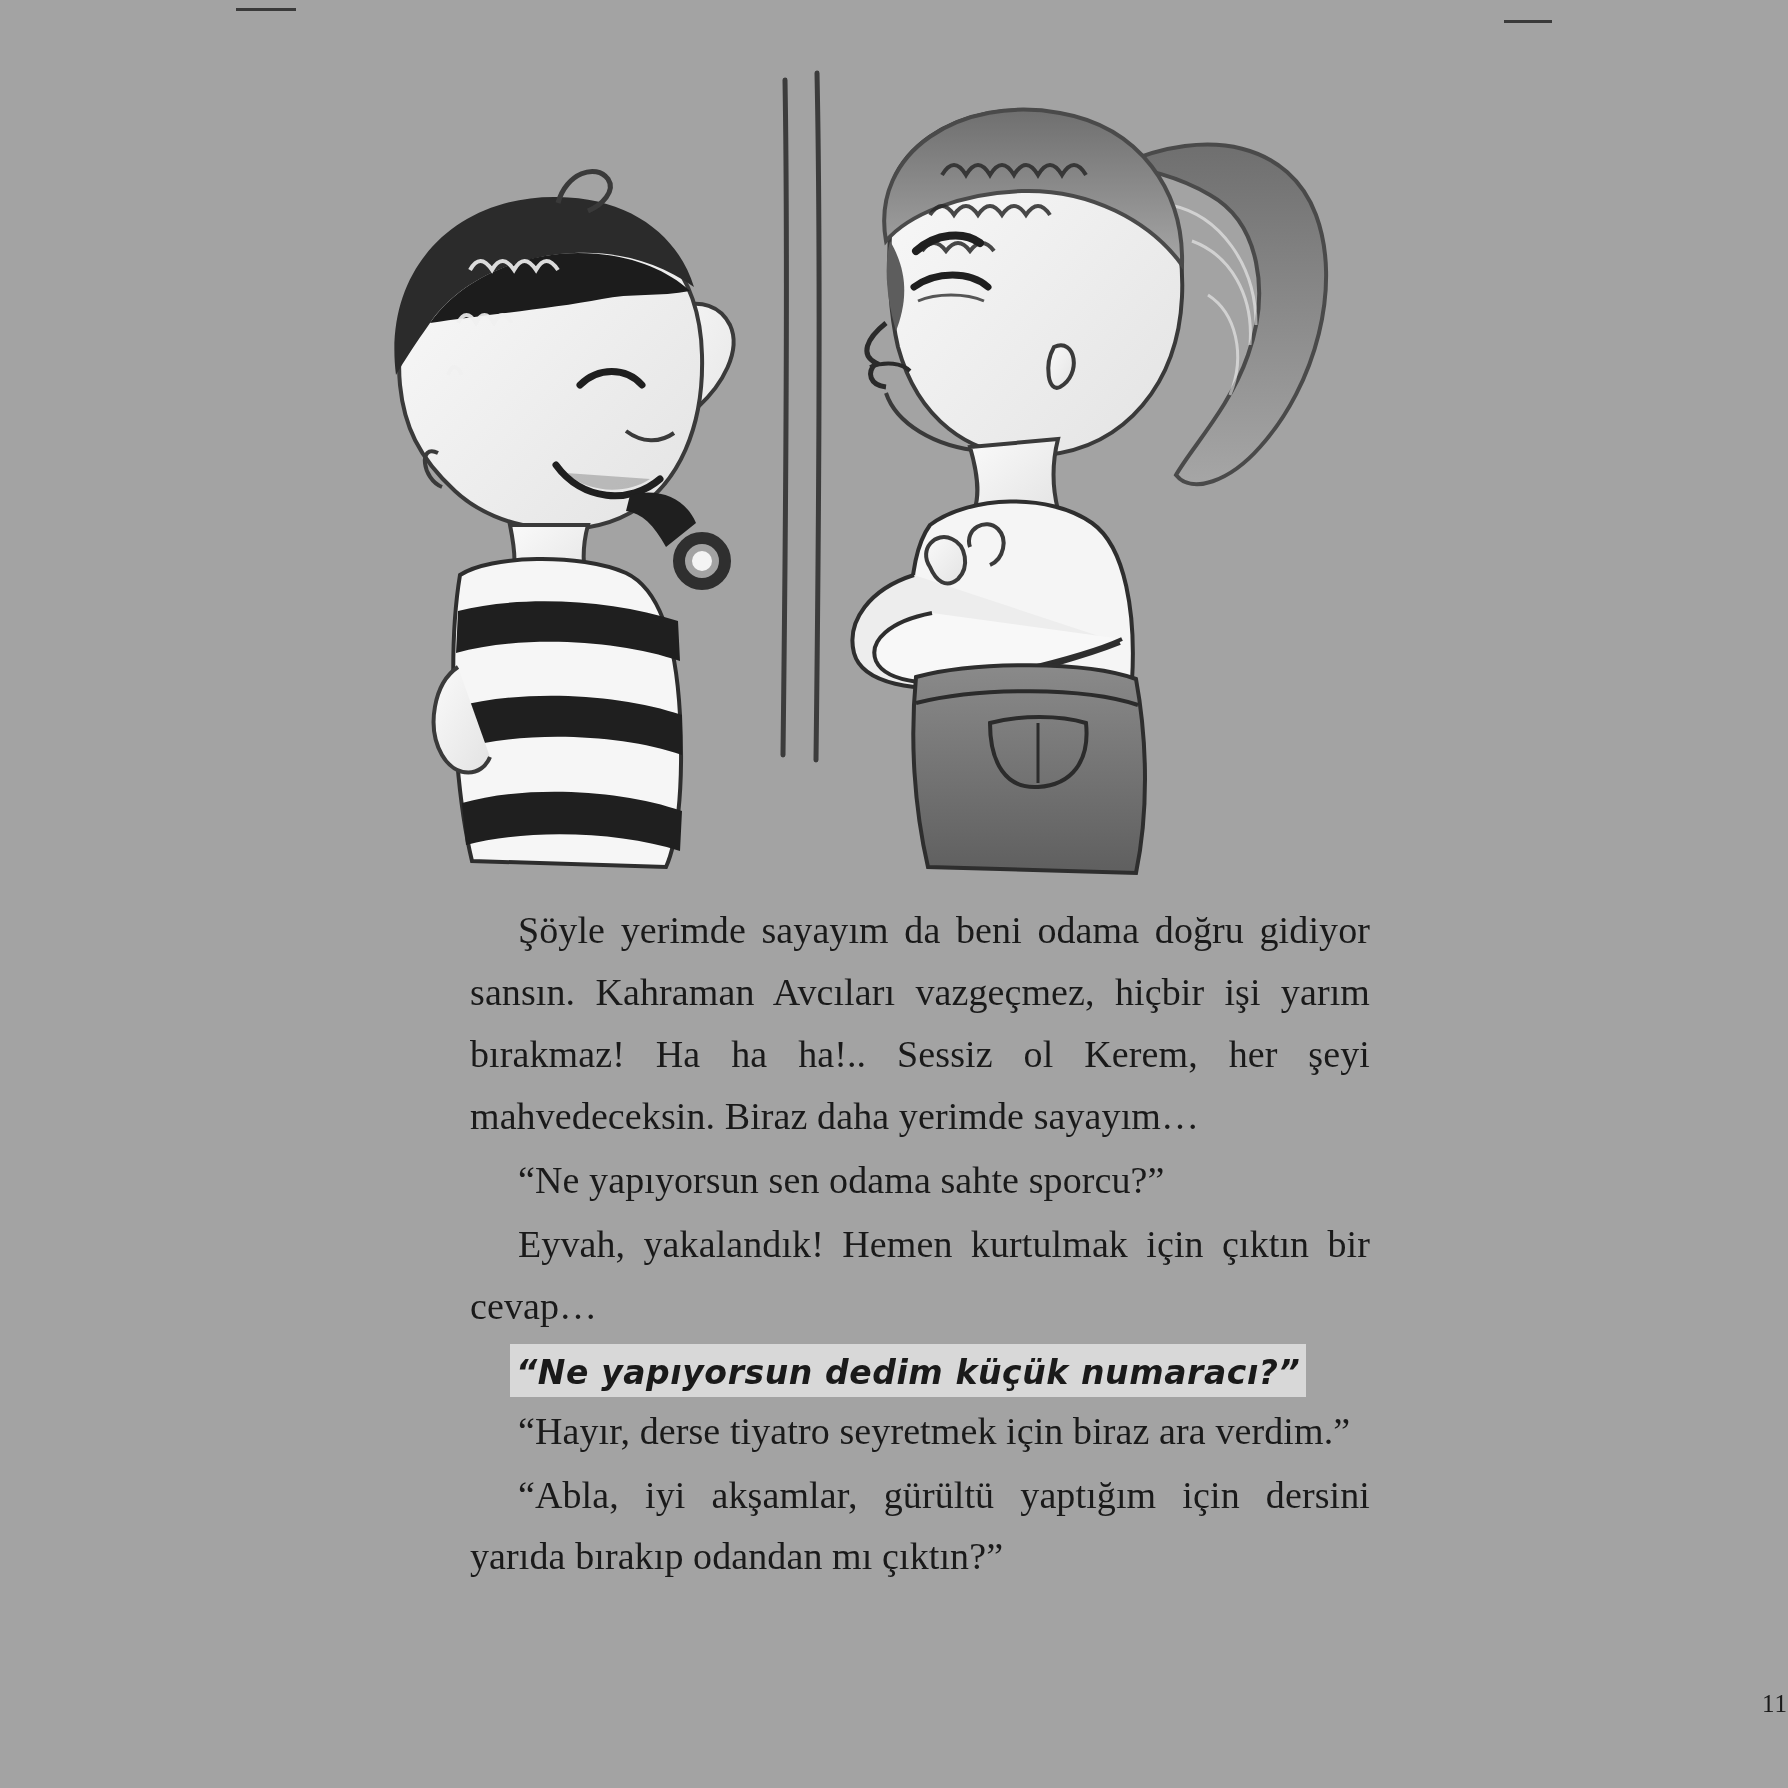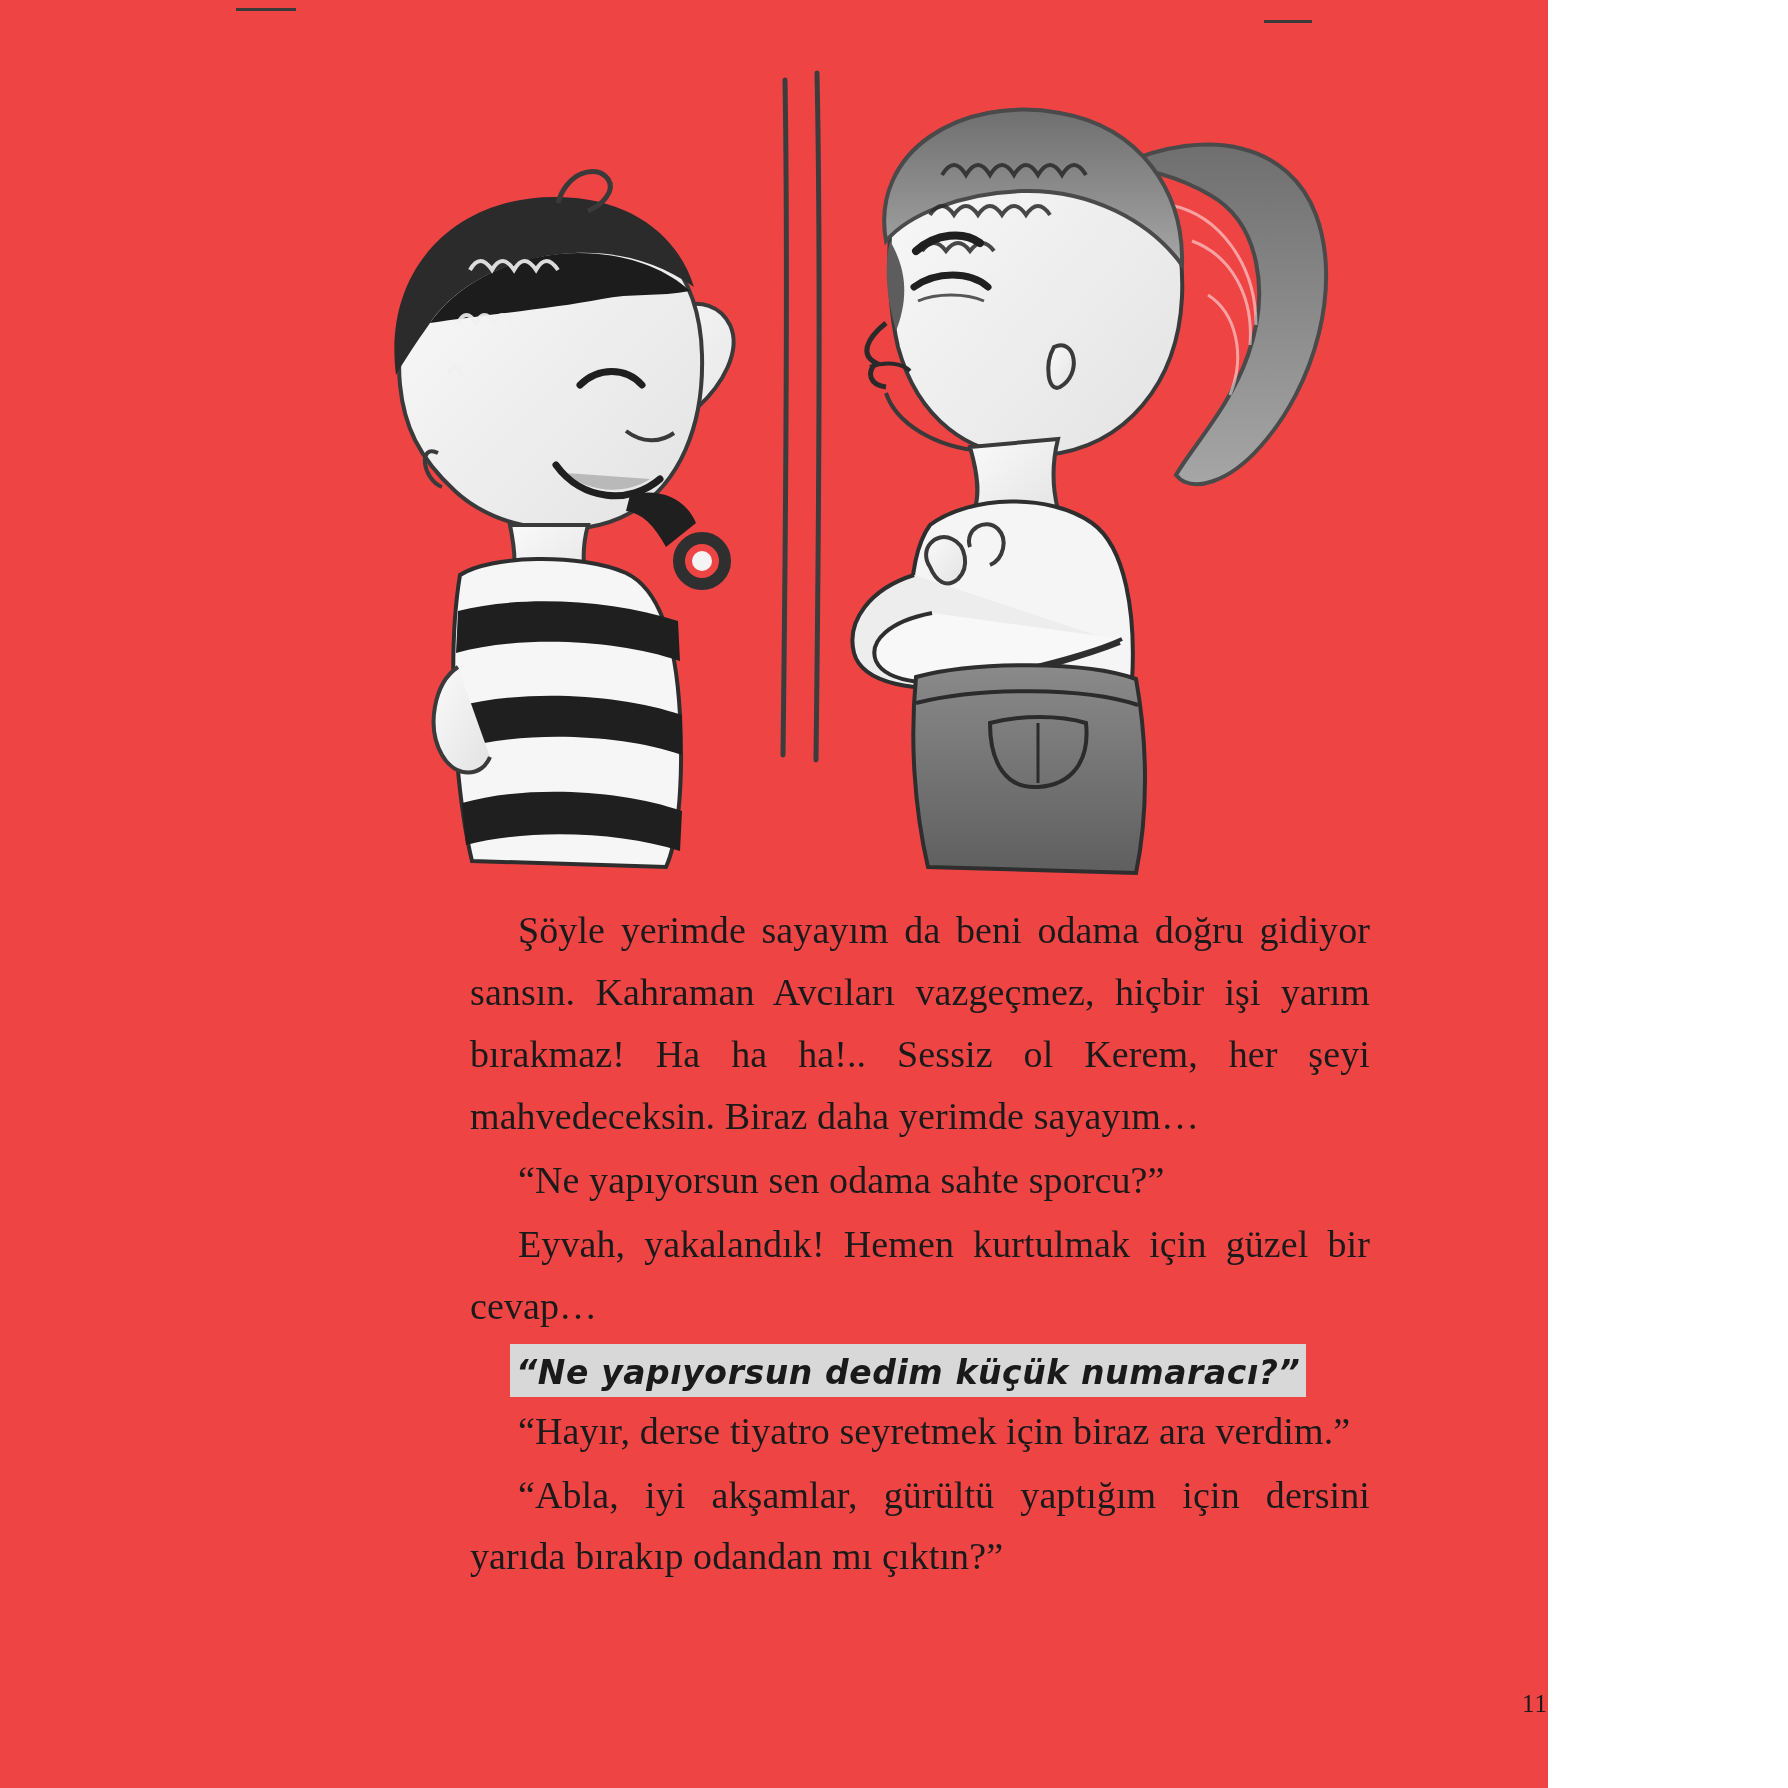--- a/index.html
+++ b/index.html
@@ -10,23 +10,23 @@
   body {
     width: 1788px;
     height: 1788px;
     font-family: "Liberation Serif", serif;
     color: #1a1a1a;
     overflow: hidden;
   }
 
   .page {
     position: relative;
-    width: 1548px;
+    width: 1788px;
     height: 1788px;
-    background: #ef4444;
+    background: #a3a3a3;
   }
 
   
   .crop-mark {
     position: absolute;
     height: 3px;
     background: #3a3a3a;
   }
   .crop-left  { left: 236px;  top: 8px;  width: 60px; }
   .crop-right { right: 236px; top: 20px; width: 48px; }
@@ -222,21 +222,21 @@
       </g>
     </svg>
   </div>
 
   <div class="text-body">
 
     <p class="para indent">Şöyle yerimde sayayım da beni odama doğru gidiyor sansın. Kahraman Avcıları vazgeçmez, hiçbir işi yarım bırakmaz! Ha ha ha!.. Sessiz ol Kerem, her şeyi mahvedeceksin. Biraz daha yerimde sayayım…</p>
 
     <p class="para indent noj">“Ne yapıyorsun sen odama sahte sporcu?”</p>
 
-    <p class="para indent">Eyvah, yakalandık! Hemen kurtulmak için güzel bir cevap…</p>
+    <p class="para indent">Eyvah, yakalandık! Hemen kurtulmak için çıktın bir cevap…</p>
 
     <div class="hl-wrap">
       <span class="highlight-line">“Ne yapıyorsun dedim küçük numaracı?”</span>
     </div>
 
     <p class="para indent">“Hayır, derse tiyatro seyretmek için biraz ara verdim.”</p>
 
     <p class="para indent">“Abla, iyi akşamlar, gürültü yaptığım için dersini yarıda bırakıp odandan mı çıktın?”</p>
 
   </div>

